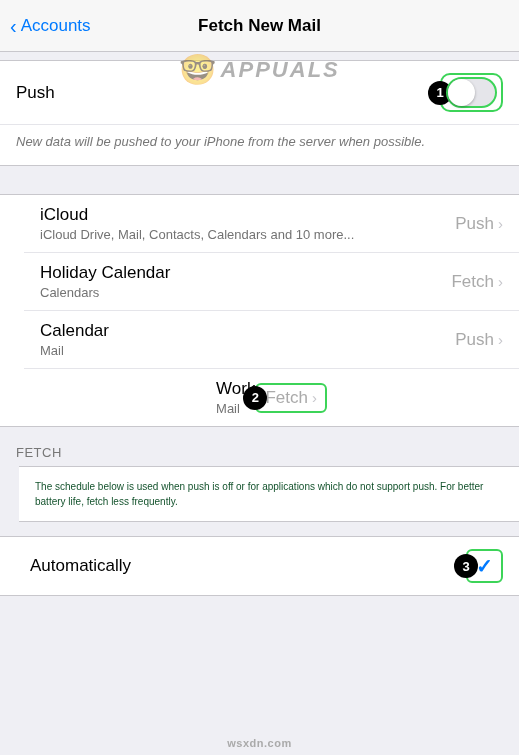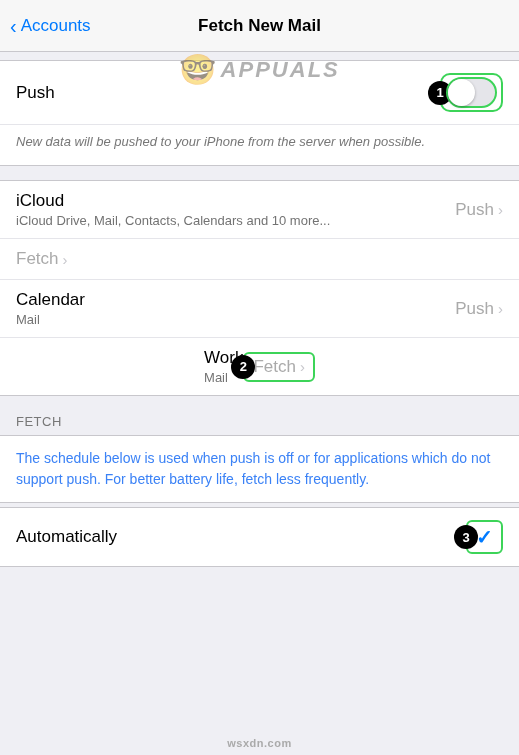--- a/index.html
+++ b/index.html
@@ -138,24 +138,25 @@
       height: 24px;
       border-radius: 50%;
       background: #000;
       color: #fff;
       font-size: 13px;
       font-weight: bold;
     }
 
     
     .accounts-section {
-      margin-top: 14px;
+      margin-top: 28px;
       background: #fff;
       border-top: 1px solid #c8c7cc;
       border-bottom: 1px solid #c8c7cc;
+      padding-left: 24px;
     }
     .account-row {
       display: flex;
       align-items: center;
       justify-content: space-between;
       padding: 10px 16px;
       border-bottom: 1px solid #e5e5ea;
       background: #fff;
       cursor: pointer;
     }
@@ -196,32 +197,34 @@
       padding: 4px 16px 6px;
       font-size: 13px;
       color: #777;
       text-transform: uppercase;
       letter-spacing: 0.5px;
     }
     .fetch-body {
       background: #fff;
       border-top: 1px solid #c8c7cc;
       padding: 12px 16px;
-      font-size: 14px;
-      color: #3b82f6;
+      font-size: 10px;
+      color: #14532d;
       line-height: 1.5;
       border-bottom: 1px solid #c8c7cc;
+      margin-left: 19px;
     }
 
     
     .auto-section {
-      margin-top: 4px;
+      margin-top: 14px;
       background: #fff;
       border-top: 1px solid #c8c7cc;
       border-bottom: 1px solid #c8c7cc;
+      padding-left: 14px;
     }
     .auto-row {
       display: flex;
       align-items: center;
       justify-content: space-between;
       padding: 12px 16px;
       cursor: pointer;
       position: relative;
     }
     .auto-label {
@@ -300,20 +303,24 @@
         <div class="account-name">iCloud</div>
         <div class="account-sub">iCloud Drive, Mail, Contacts, Calendars and 10 more...</div>
       </div>
       <div class="account-right">
         <span class="account-right-text">Push</span>
         <span class="chevron-right">›</span>
       </div>
     </div>
 
     <div class="account-row">
+      <div class="account-info">
+        <div class="account-name">Holiday Calendar</div>
+        <div class="account-sub">Calendars</div>
+      </div>
       <div class="account-right">
         <span class="account-right-text">Fetch</span>
         <span class="chevron-right">›</span>
       </div>
     </div>
 
     <div class="account-row">
       <div class="account-info">
         <div class="account-name">Calendar</div>
         <div class="account-sub">Mail</div>

